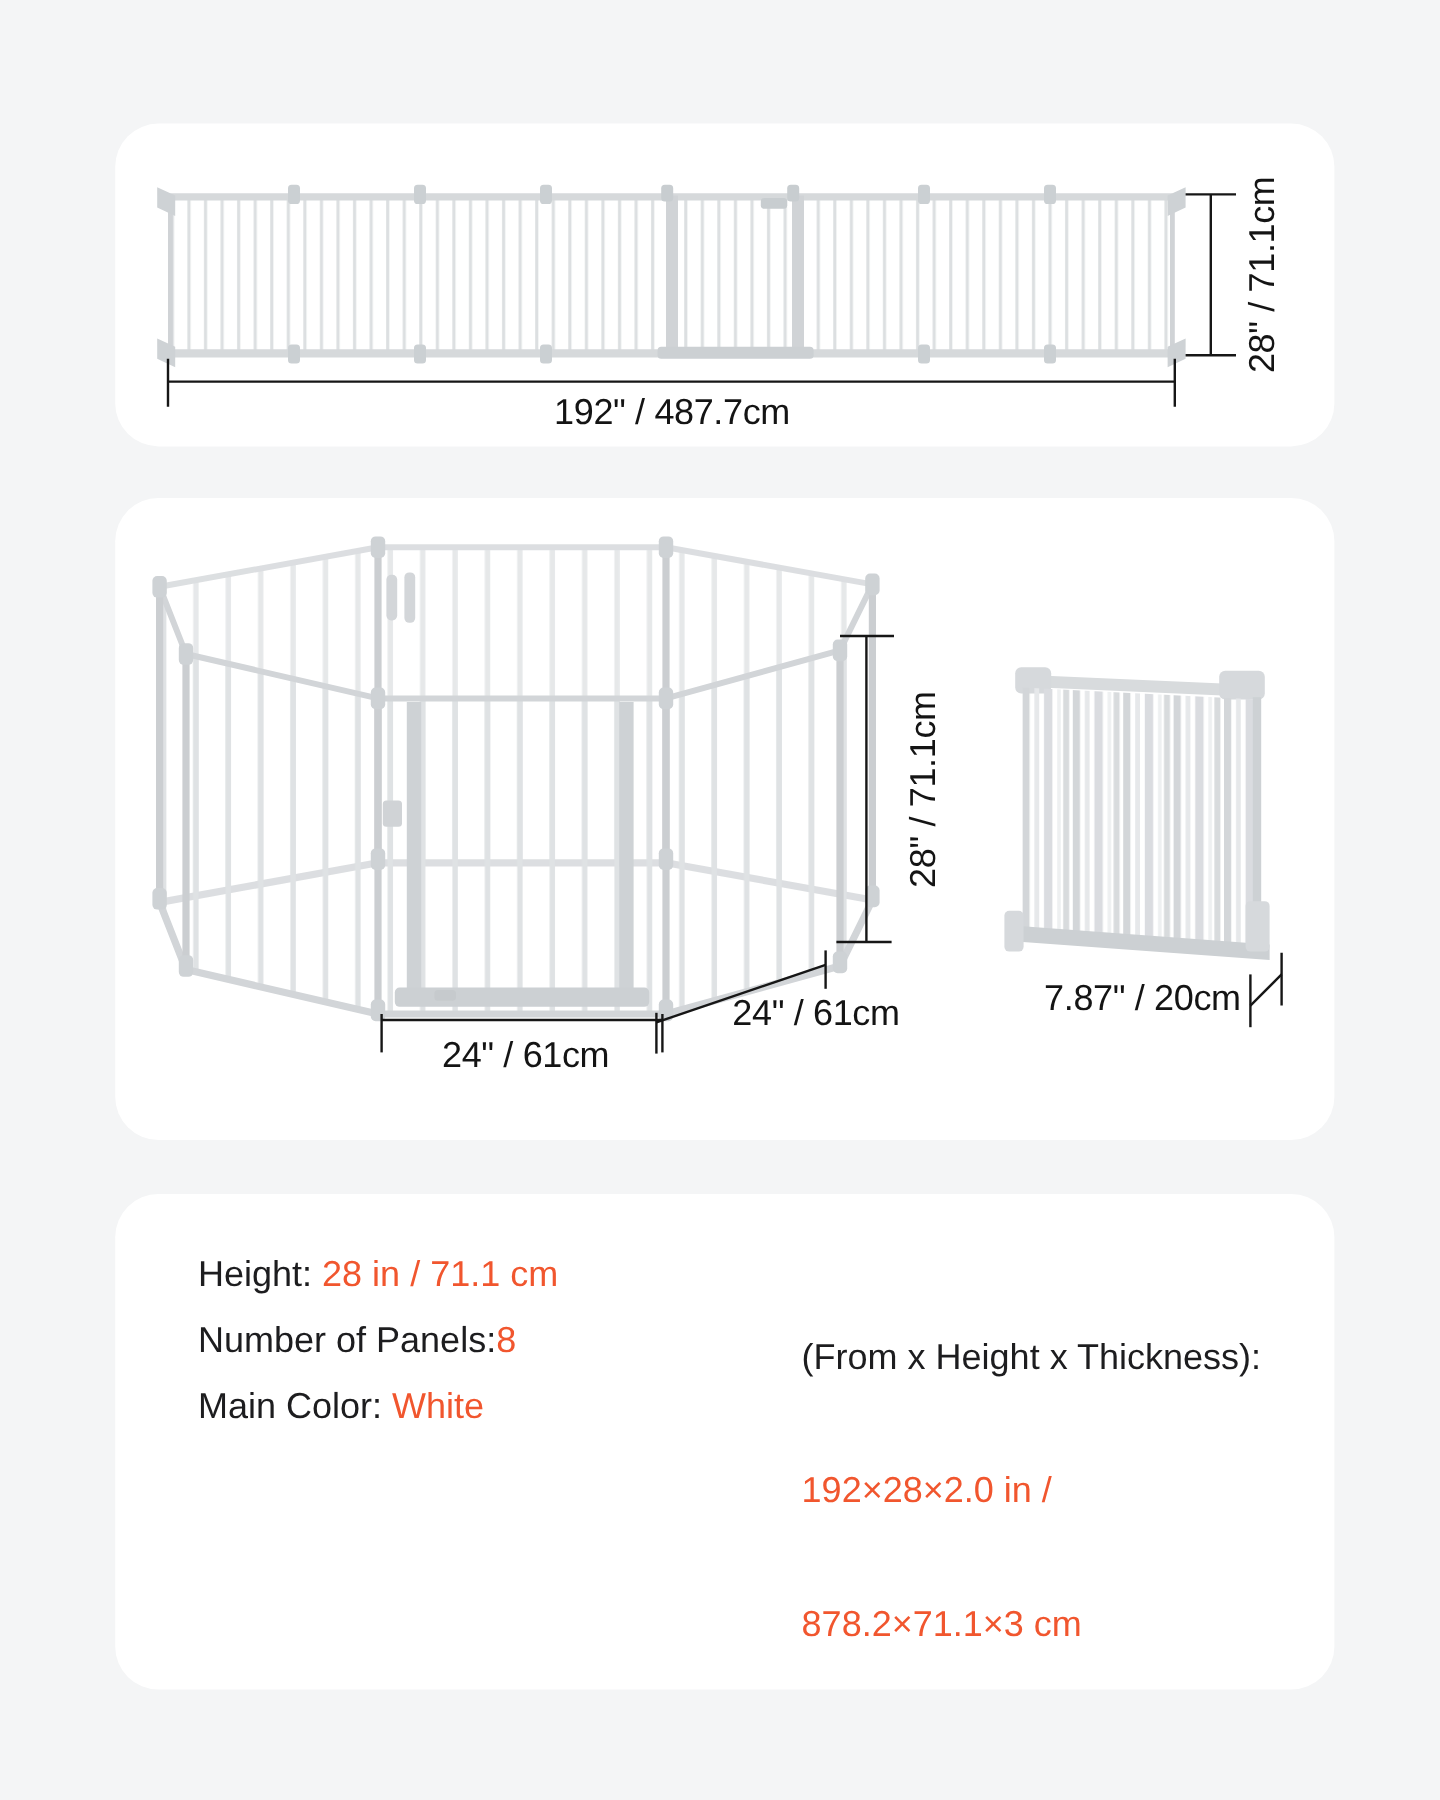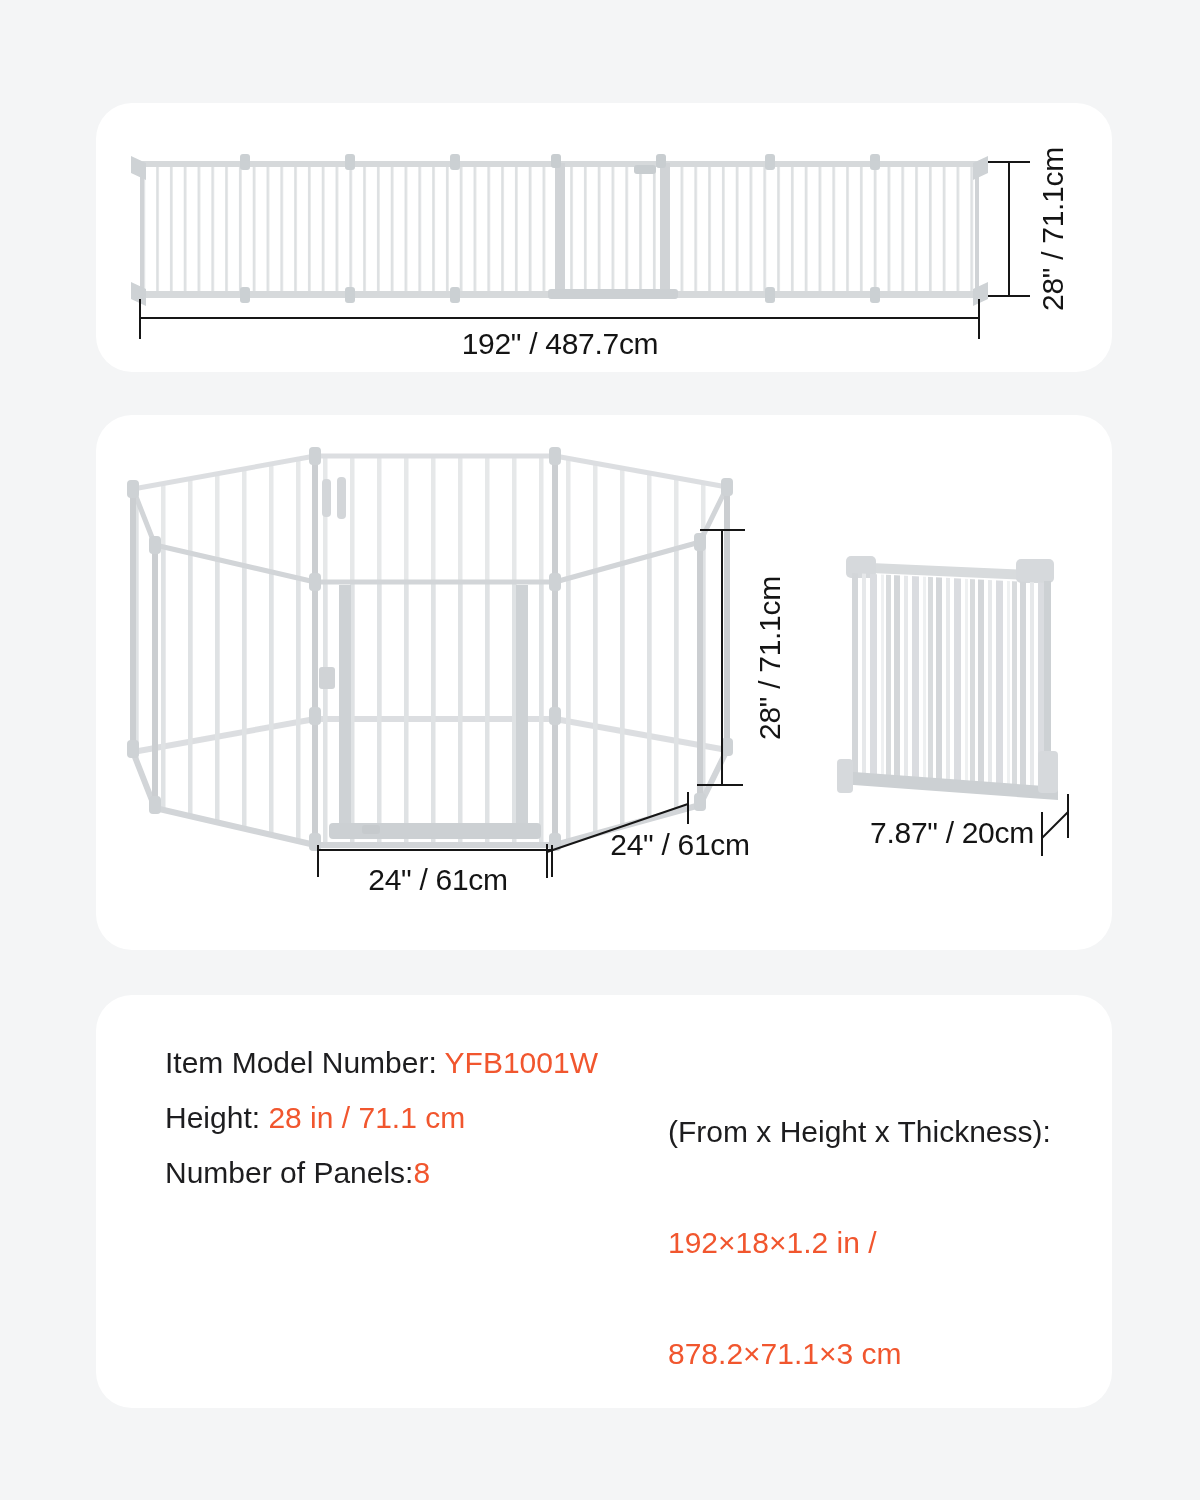--- a/index.html
+++ b/index.html
@@ -234,26 +234,26 @@
     </g>
   </svg>
   <div class="dim-label rot" style="left:674px; top:243px;">28" / 71.1cm</div>
   <div class="dim-label" style="left:342px; top:465px;">24" / 61cm</div>
   <div class="dim-label" style="left:584px; top:430px;">24" / 61cm</div>
   <div class="dim-label" style="left:856px; top:418px;">7.87" / 20cm</div>
 </div>
 
 <div class="card" id="card-specs">
   <div class="spec-left">
-    <div class="spec-row"><span>Item Model Number: </span><span class="val">YFB1001W</span></div>
     <div class="spec-row"><span>Height: </span><span class="val">28 in / 71.1 cm</span></div>
     <div class="spec-row"><span>Number of Panels:</span><span class="val">8</span></div>
+    <div class="spec-row"><span>Main Color: </span><span class="val">White</span></div>
   </div>
 
   <div class="spec-right">
     <div class="spec-block">
       <div>(From x Height x Thickness):</div>
-      <div class="val">192×18×1.2 in /</div>
+      <div class="val">192×28×2.0 in /</div>
       <div class="val">878.2×71.1×3 cm</div>
     </div>
 
   </div>
 </div>
 
 </body></html>

